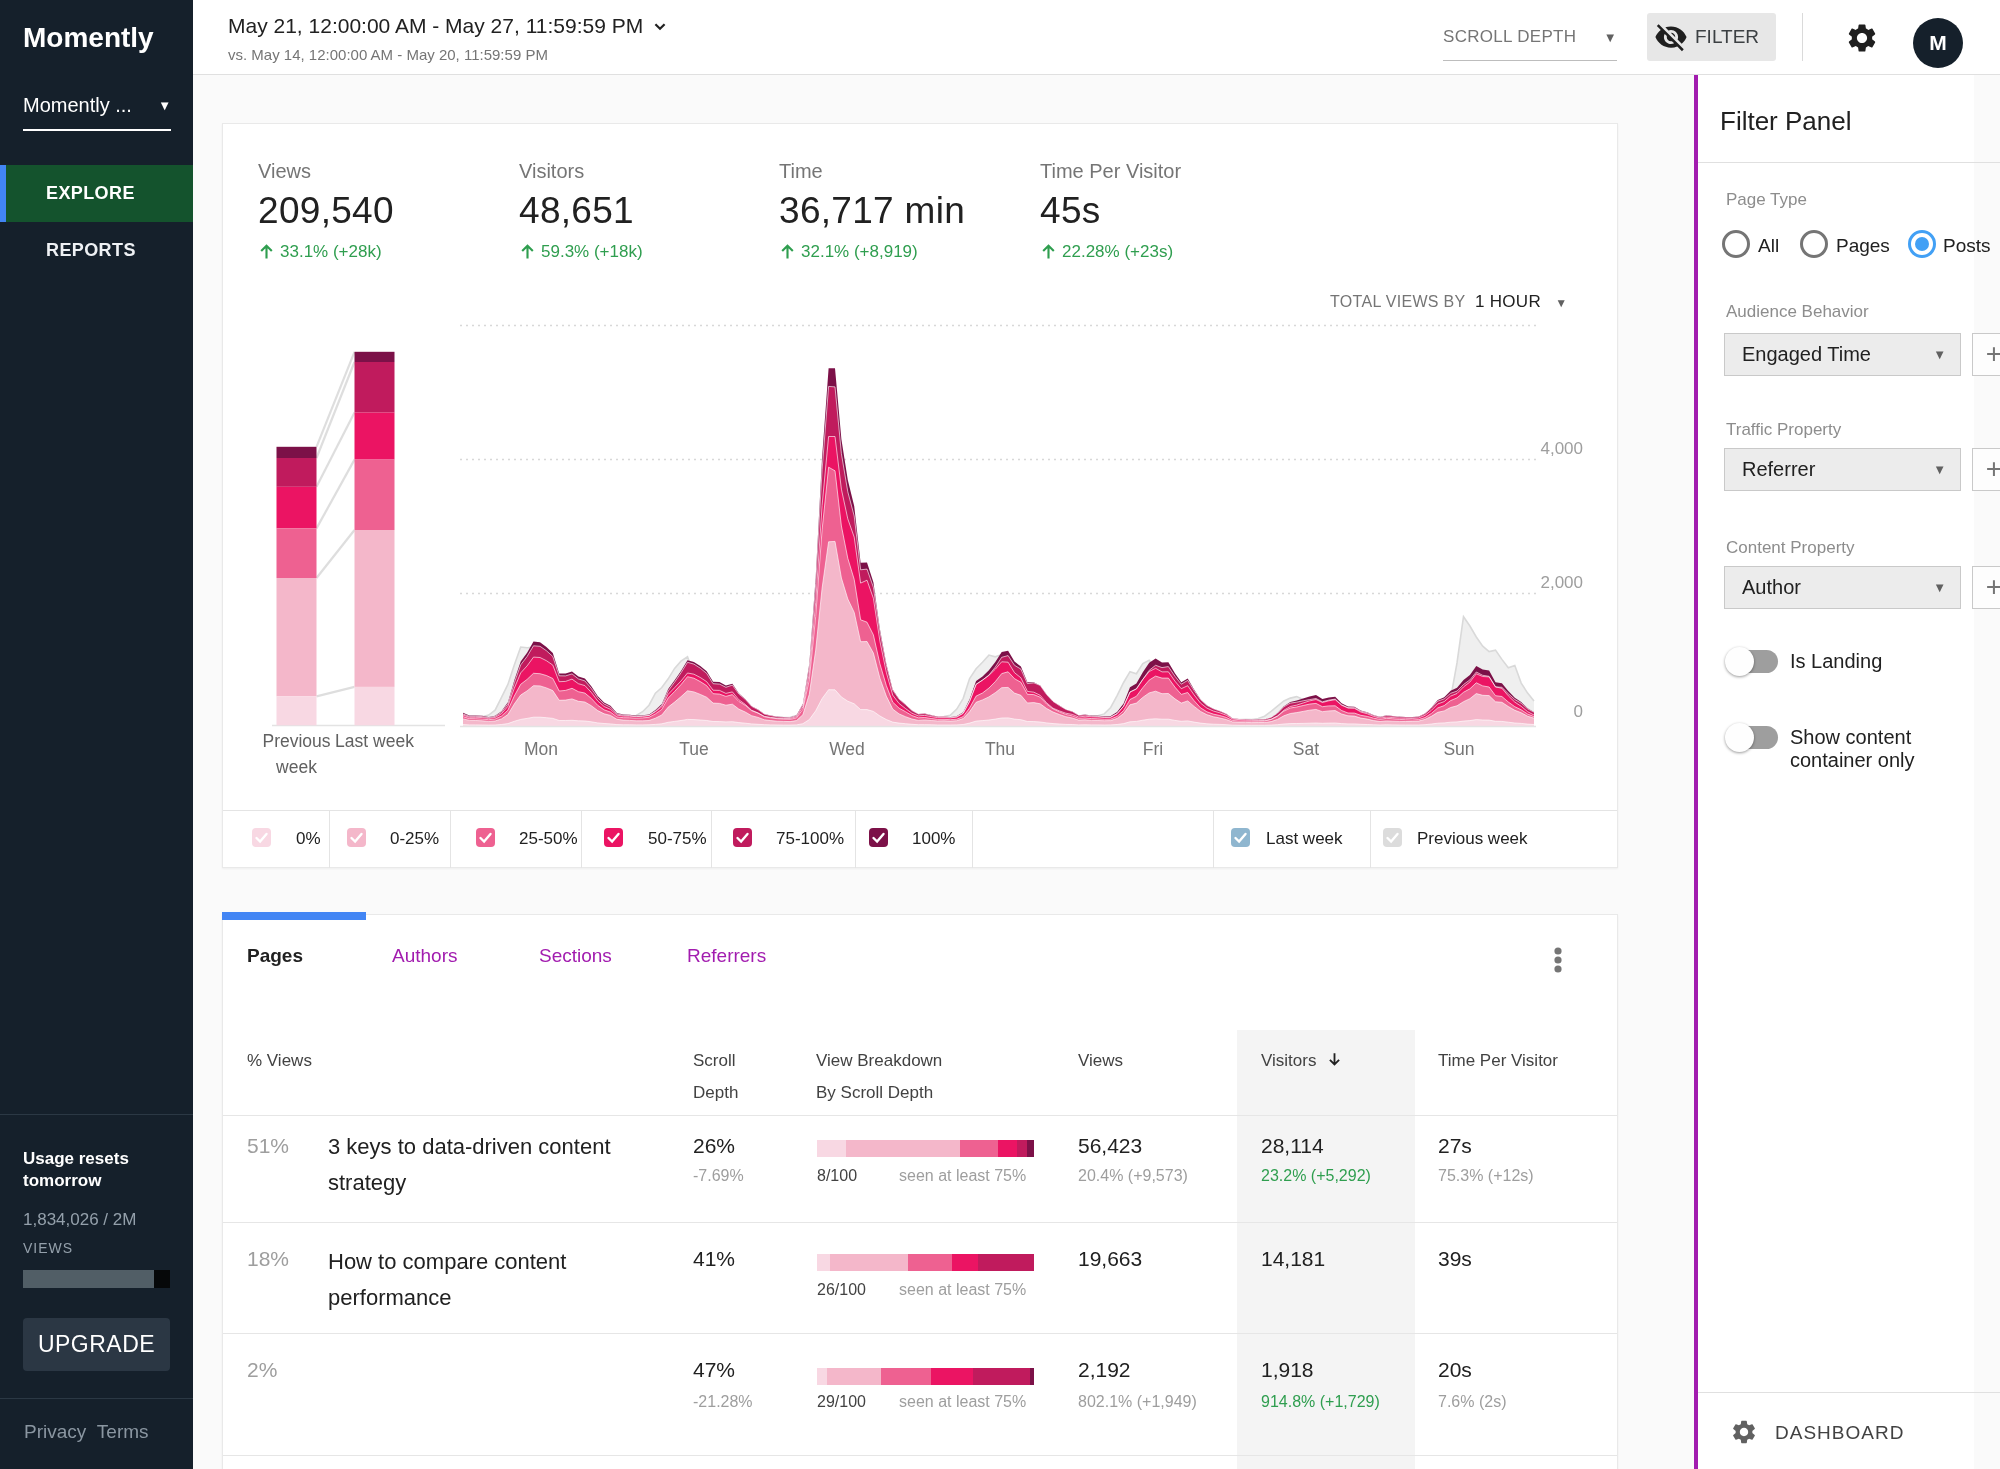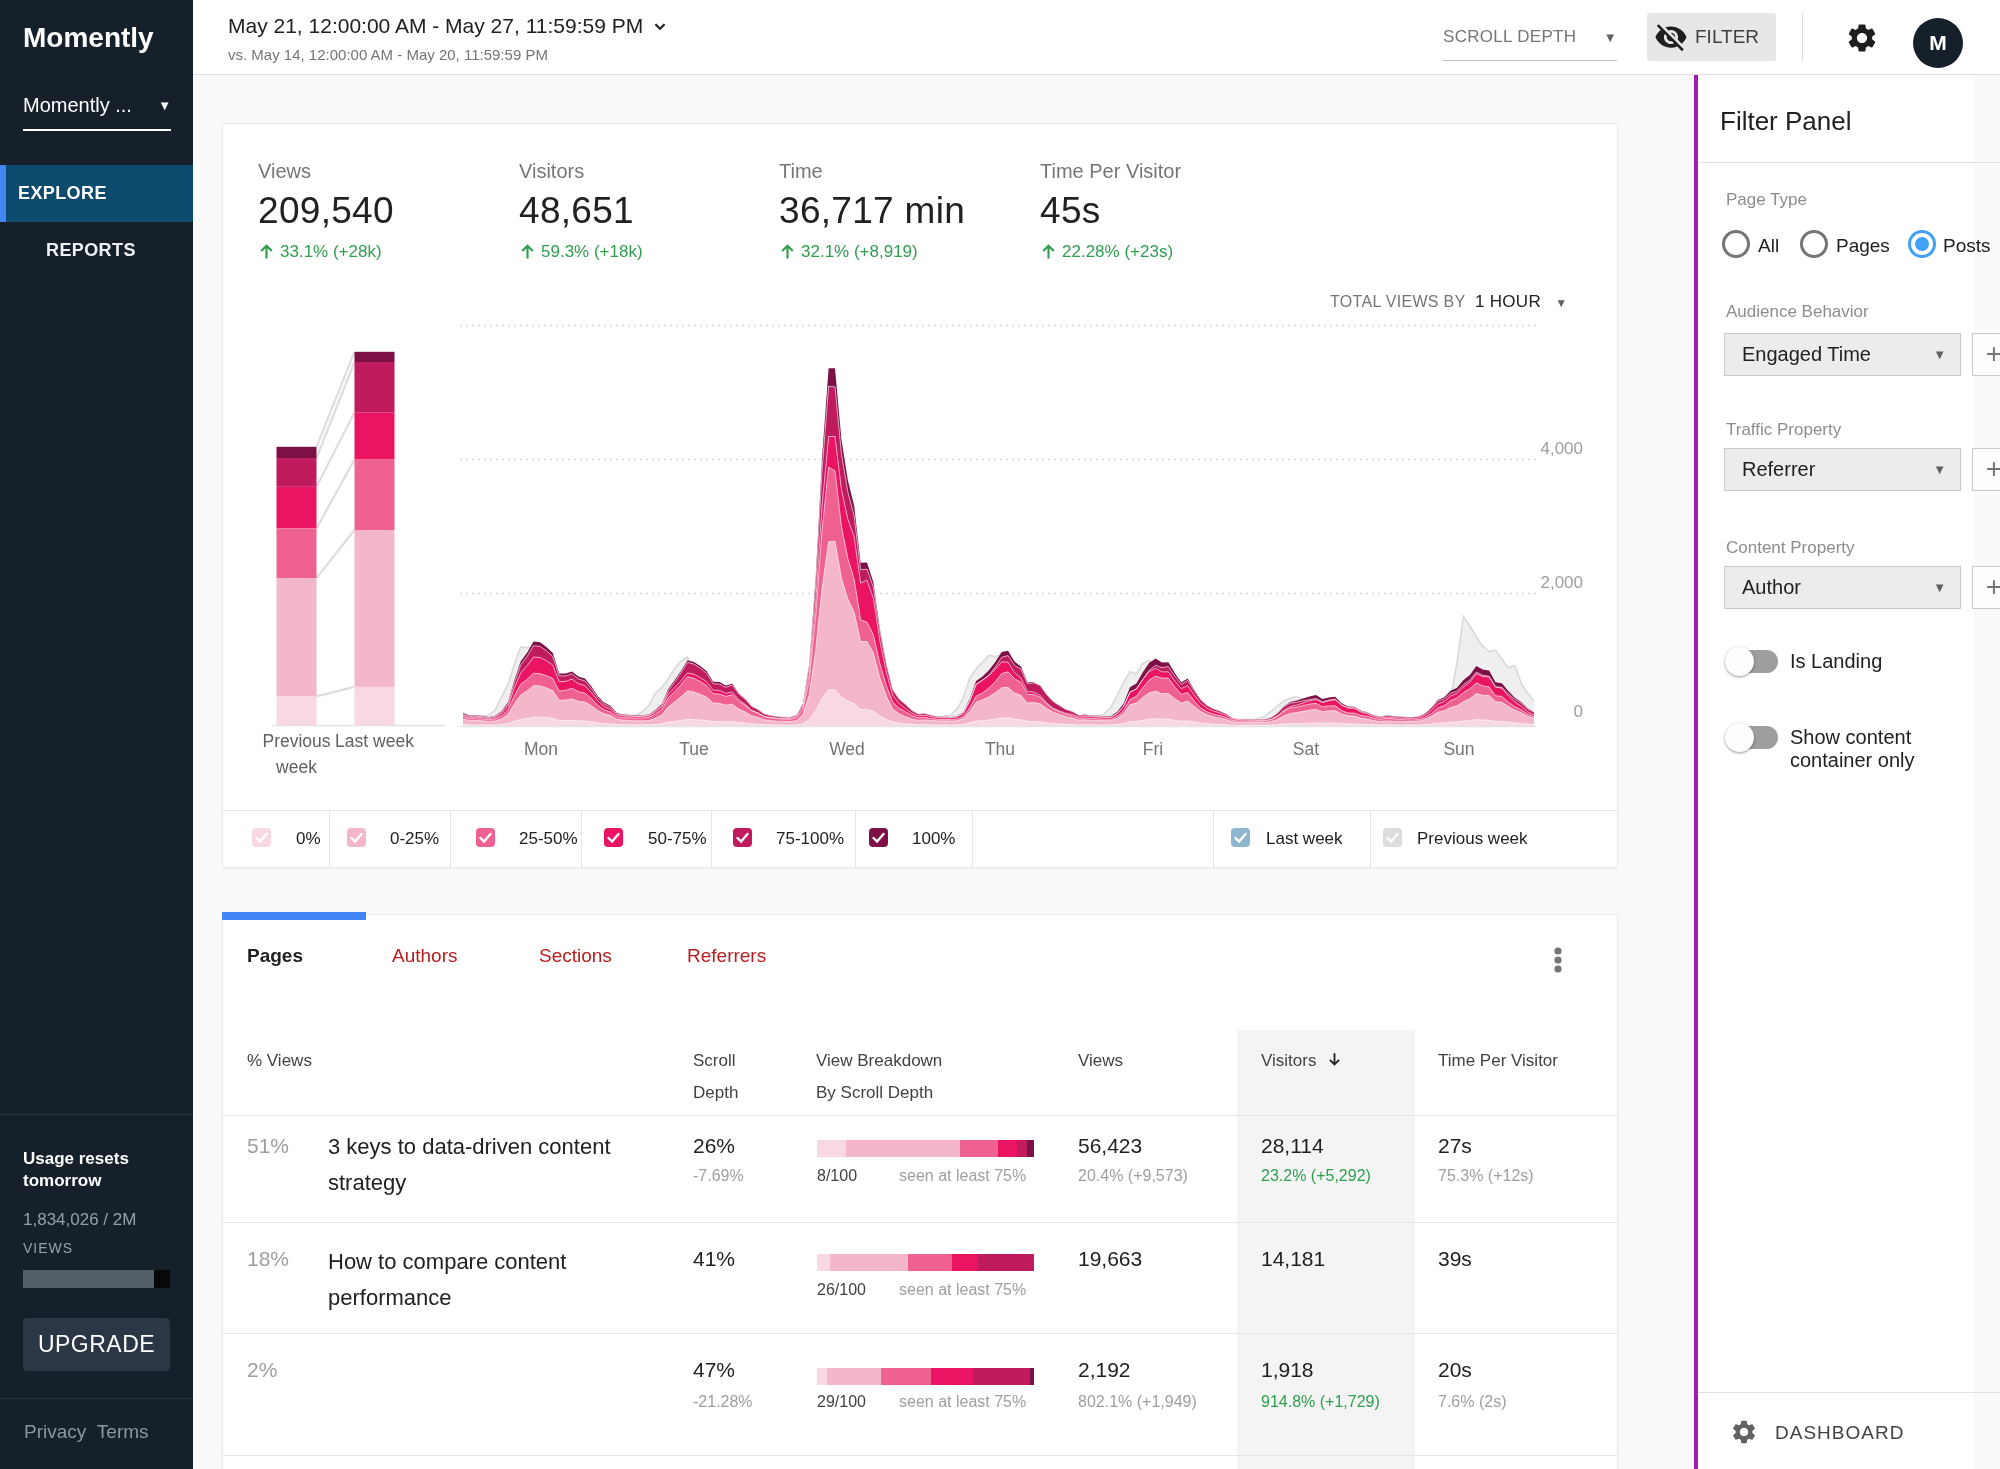--- a/index.html
+++ b/index.html
@@ -2,21 +2,21 @@
 <html><head>
 <meta charset="utf-8">
 <style>
 * { margin:0; padding:0; box-sizing:border-box; }
 html,body { width:2000px; height:1469px; overflow:hidden; font-family:"Liberation Sans", sans-serif; background:#fafafa; }
 
 #sidebar { position:absolute; left:0; top:0; width:193px; height:1469px; background:#15202b; }
 #logo { position:absolute; left:23px; top:22px; font-size:28px; font-weight:bold; color:#fff; }
 #prop { position:absolute; left:23px; top:94px; width:148px; color:#fff; font-size:20px; border-bottom:2px solid #fff; padding-bottom:12px; }
 #prop .car { float:right; font-size:13px; margin-top:4px; color:#fff; }
-#navexplore { position:absolute; left:0; top:165px; width:193px; height:57px; background:#0c4a6e; border-left:6px solid #4285f4; color:#fff; font-size:18px; font-weight:bold; line-height:57px; padding-left:12px; letter-spacing:0.4px;}
+#navexplore { position:absolute; left:0; top:165px; width:193px; height:57px; background:#14532d; border-left:6px solid #4285f4; color:#fff; font-size:18px; font-weight:bold; line-height:57px; padding-left:40px; letter-spacing:0.4px;}
 #navreports { position:absolute; left:0; top:222px; width:193px; height:57px; color:#eef1f4; font-size:18px; font-weight:bold; line-height:57px; padding-left:46px; letter-spacing:0.4px;}
 .sdiv { position:absolute; left:0; width:193px; height:1px; background:#2b3844; }
 #usage1 { position:absolute; left:23px; top:1148px; color:#fff; font-size:17px; font-weight:bold; line-height:22px; }
 #usage2 { position:absolute; left:23px; top:1210px; color:#94a0ab; font-size:17px; }
 #usage3 { position:absolute; left:23px; top:1240px; color:#94a0ab; font-size:14px; letter-spacing:1px; }
 #pbar { position:absolute; left:23px; top:1270px; width:147px; height:18px; background:#060809; }
 #pbar .fill { position:absolute; left:0; top:0; height:18px; width:131px; background:#515e66; }
 #upgrade { position:absolute; left:23px; top:1318px; width:147px; height:53px; background:#2b3744; border-radius:4px; color:#fff; font-size:23px; text-align:center; line-height:53px; letter-spacing:0.5px; }
 #legal { position:absolute; left:24px; top:1421px; color:#8a96a1; font-size:19px; }
 
@@ -51,21 +51,21 @@
 #totviews { position:absolute; left:1330px; top:292px; font-size:16px; color:#757575; letter-spacing:0.3px; }
 #chartwrap { position:absolute; left:222px; top:280px; width:1396px; height:520px; }
 
 #legend { position:absolute; left:223px; top:810px; width:1394px; height:57px; background:#fff; border-top:1px solid #e4e4e4; }
 .lcb { position:absolute; top:17px; width:19px; height:19px; border-radius:4px; }
 .llab { position:absolute; top:18px; font-size:17px; color:#212121; }
 .lsep { position:absolute; top:0; width:1px; height:57px; background:#e4e4e4; }
 
 #tabbar { position:absolute; left:222px; top:912px; width:144px; height:8px; background:#4285f4; z-index:5;}
 #card2 { position:absolute; left:222px; top:914px; width:1396px; height:556px; background:#fff; border:1px solid #e9e9e9; box-shadow:0 1px 2px rgba(0,0,0,0.05); }
-.tab { position:absolute; top:30px; font-size:19px; color:#b91c1c; }
+.tab { position:absolute; top:30px; font-size:19px; color:#a21caf; }
 #graycol { position:absolute; left:1014px; top:115px; width:178px; height:441px; background:#f4f4f4; }
 .hrow { position:absolute; font-size:17px; color:#424242; line-height:32px; }
 .rline { position:absolute; left:0; width:1394px; height:1px; background:#e6e6e6; }
 .pv { position:absolute; font-size:21px; color:#9e9e9e; }
 .stat { white-space:nowrap; }
 .ttitle { position:absolute; font-size:22px; color:#212121; line-height:36px; }
 .tval { position:absolute; font-size:21px; color:#212121; }
 .tsub { position:absolute; font-size:16px; color:#9e9e9e; }
 .green { color:#2f9e4f; }
 .bbar { position:absolute; left:594px; width:217px; height:17px; display:flex; }

